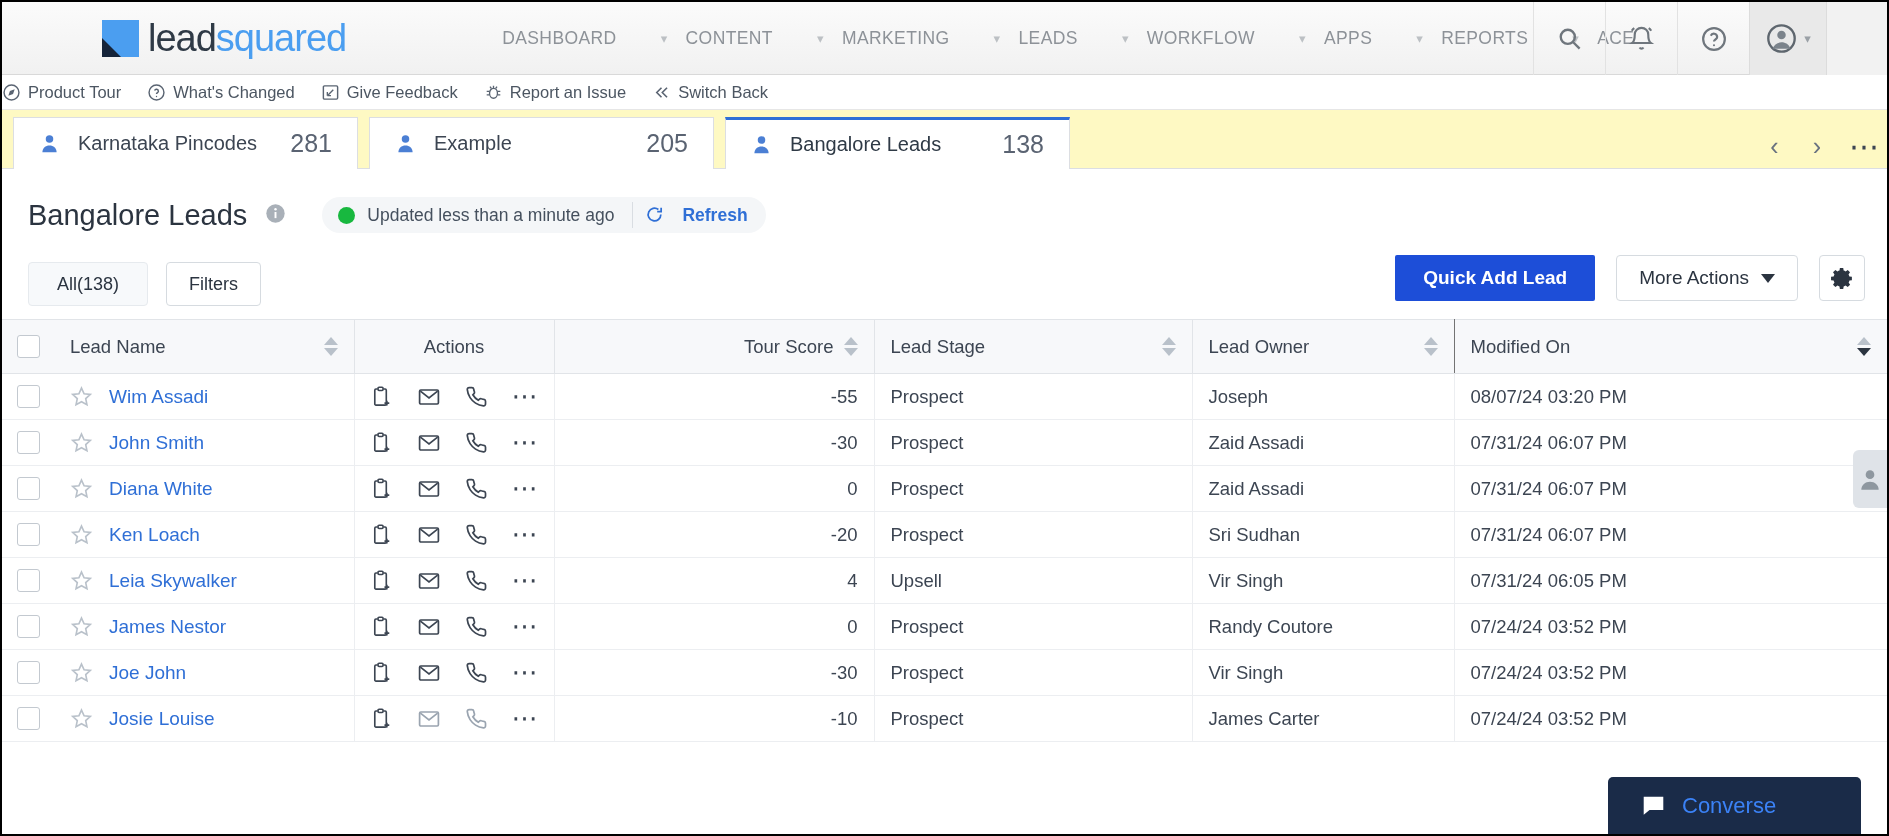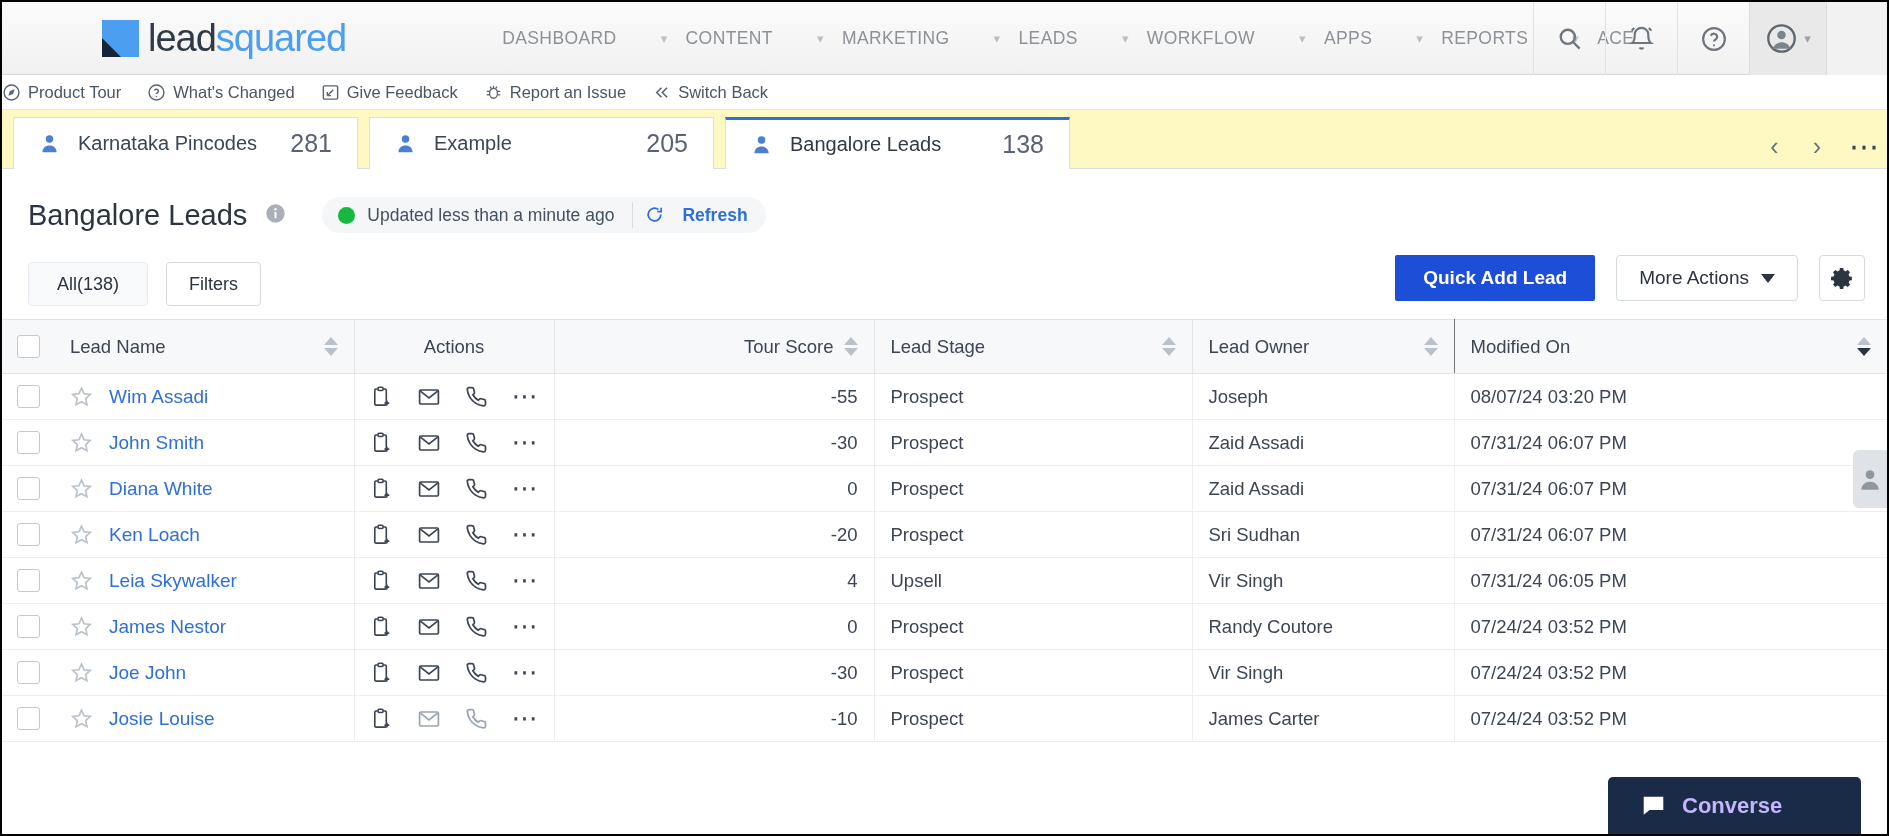--- a/index.html
+++ b/index.html
@@ -244,21 +244,21 @@
     width: 34px; height: 58px; background: #dfe3e8;
     border-radius: 6px 0 0 6px; display: flex;
     align-items: center; justify-content: center; cursor: pointer;
   }
   .converse {
     position: absolute; right: 26px; bottom: 0;
     width: 253px; height: 57px; background: #1a2b48;
     border-radius: 5px 5px 0 0; display: flex; align-items: center;
     gap: 16px; padding-left: 33px; cursor: pointer;
   }
-  .converse span { color: #c4b5fd; font-size: 22px; font-weight: bold; }
+  .converse span { color: #3b82f6; font-size: 22px; font-weight: normal; }
 </style>
 </head>
 <body>
 
 <div class="screen">
 
   <div class="topnav">
     <div class="logo-wrap">
       <div class="logo-mark"></div>
       <div class="logo-text"><span class="lead">lead</span><span class="squared">squared</span></div>

